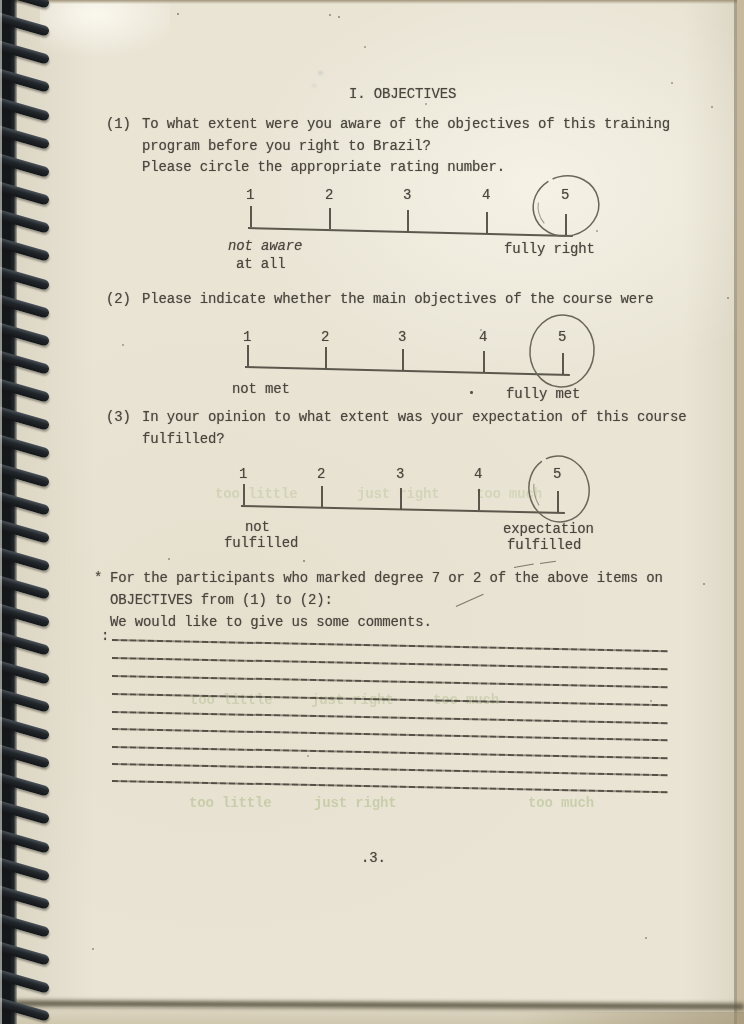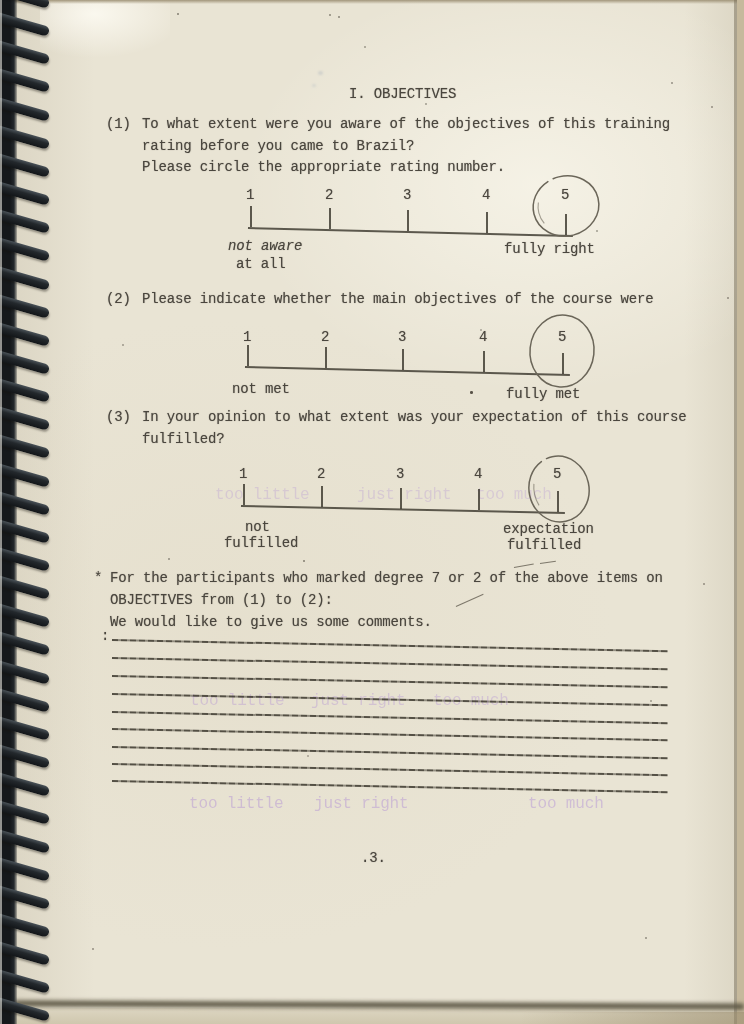--- a/index.html
+++ b/index.html
@@ -12,22 +12,22 @@
       linear-gradient(270deg, rgba(148,136,110,.16), rgba(148,136,110,0) 60px);}
   .corner-tl{position:absolute;left:40px;top:0;width:130px;height:64px;z-index:2;
       background:radial-gradient(90px 44px at 42% 22%, rgba(253,251,243,.85), rgba(253,251,243,0));}
   .t{position:absolute;white-space:pre;font-size:14px;line-height:21px;letter-spacing:-0.15px;
      color:#4a463e;text-shadow:0 0 1px rgba(74,70,62,.55);z-index:3;}
   .scale-line{position:absolute;height:1.6px;background:rgba(66,62,52,.85);transform-origin:left top;z-index:3;}
   .scale-tick{position:absolute;width:1.8px;height:21px;background:rgba(66,62,52,.85);z-index:3;}
   .circle-mark{position:absolute;z-index:3;overflow:visible;}
   .cline{position:absolute;height:2px;transform-origin:left top;z-index:3;
       background:repeating-linear-gradient(90deg, rgba(58,54,44,.85) 0 6px, rgba(58,54,44,.5) 6px 9px);}
-  .ghost{position:absolute;white-space:pre;font-size:16px;letter-spacing:-0.15px;color:#6d28d9;
-      filter:blur(.4px);z-index:2;}
+  .ghost{position:absolute;white-space:pre;font-size:14px;letter-spacing:-0.15px;color:#4d7c0f;
+      filter:blur(.4px);z-index:2;font-weight:bold;}
   .speck{position:absolute;border-radius:50%;background:#3f3a30;z-index:3;}
   .smudge{position:absolute;border-radius:50%;background:#93a3b4;z-index:2;filter:blur(1px);}
   .stray{position:absolute;height:1.3px;background:rgba(80,74,62,.7);transform-origin:left center;z-index:3;}
   .edge-top{position:absolute;left:0;top:0;width:100%;height:4px;z-index:4;
       background:linear-gradient(180deg,#a2967b,rgba(162,150,123,0));}
   .edge-right-line{position:absolute;left:734px;top:0;width:3px;height:100%;background:rgba(118,108,86,.5);z-index:4;}
   .edge-right{position:absolute;left:737px;top:0;width:7px;height:100%;background:#c6b99c;z-index:4;}
   .edge-bottom-strip{position:absolute;left:0;top:1008px;width:100%;height:16px;z-index:3;
       background:linear-gradient(180deg,#ddd6c2,#cfc7ae);}
   .edge-bottom-line{position:absolute;left:14px;top:1002px;width:730px;height:6px;background:#5f5946;
@@ -46,21 +46,21 @@
 
 <div id="page">
   <div class="paper-tex"></div>
   <div class="corner-tl"></div>
 
   <div class="t" style="left:349px;top:84px;">I. OBJECTIVES</div>
 
   <div id="questions">
       <div class="t" style="left: 106px; top: 114px;">(1)</div>
       <div class="t" style="left: 142px; top: 114px;">To what extent were you aware of the objectives of this training</div>
-      <div class="t" style="left: 142px; top: 135.5px;">rating before you came to Brazil?</div>
+      <div class="t" style="left: 142px; top: 135.5px;">program before you right to Brazil?</div>
       <div class="t" style="left: 142px; top: 157px;">Please circle the appropriate rating number.</div>
       <div class="t" style="left: 106px; top: 289px;">(2)</div>
       <div class="t" style="left: 142px; top: 289px;">Please indicate whether the main objectives of the course were</div>
       <div class="t" style="left: 106px; top: 407px;">(3)</div>
       <div class="t" style="left: 142px; top: 407px;">In your opinion to what extent was your expectation of this course</div>
       <div class="t" style="left: 142px; top: 428.5px;">fulfilled?</div>
     </div>
   <div id="scales">
       <div class="t" style="left: 246px; top: 185px;">1</div>
       <div class="scale-tick" style="left: 250px; top: 206px;"></div>

